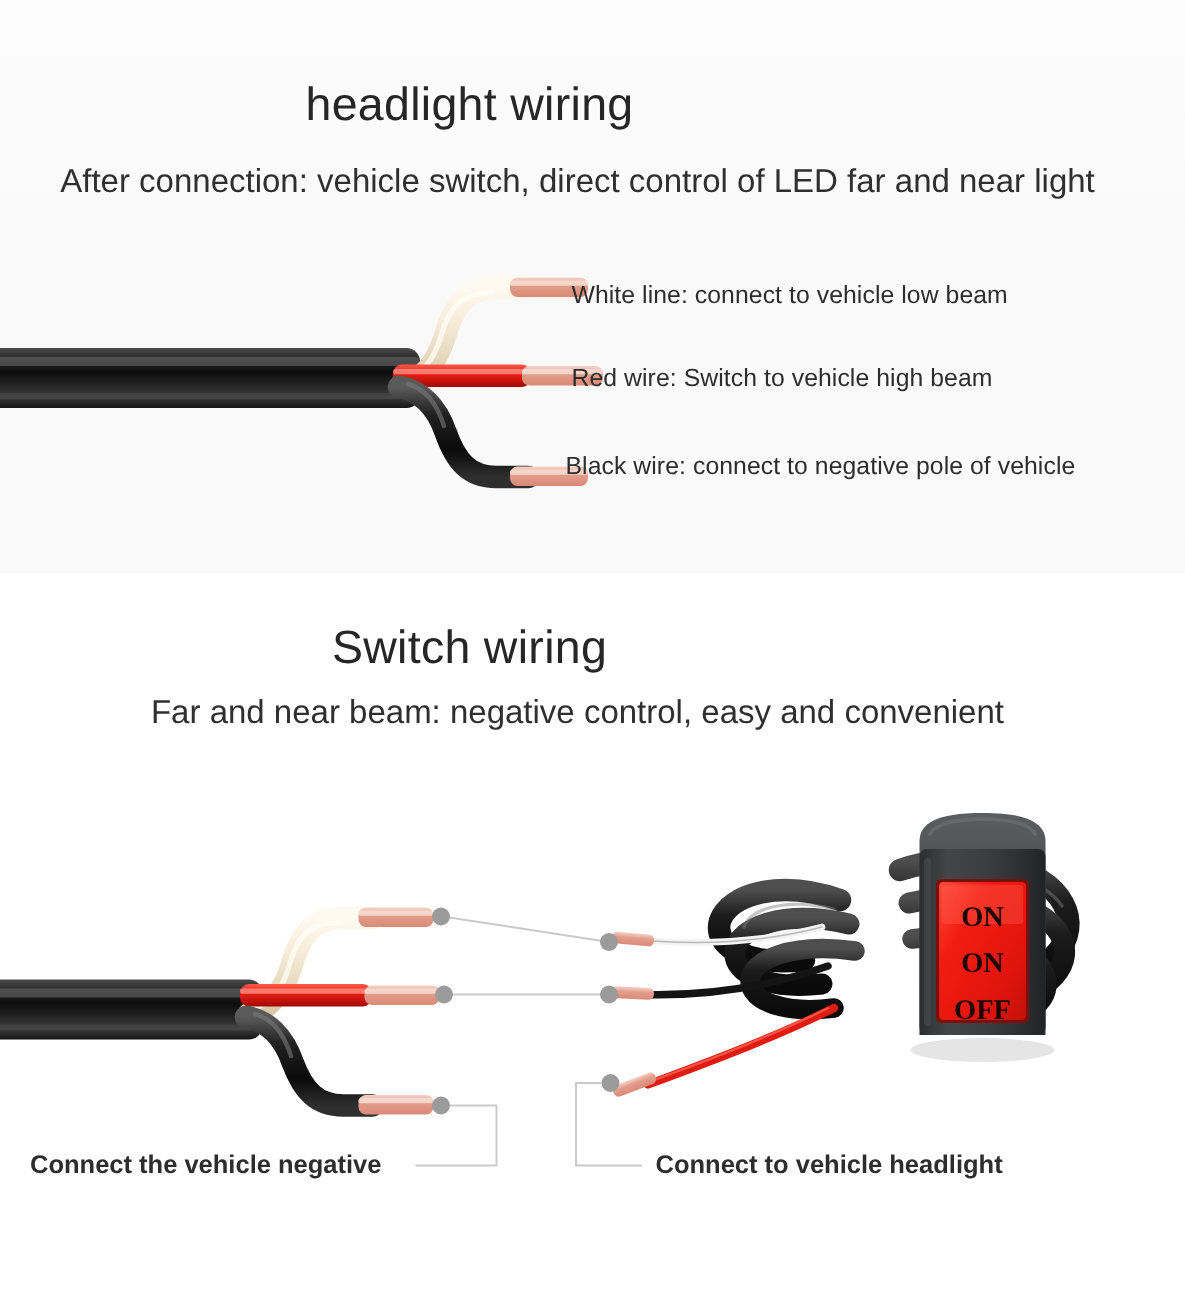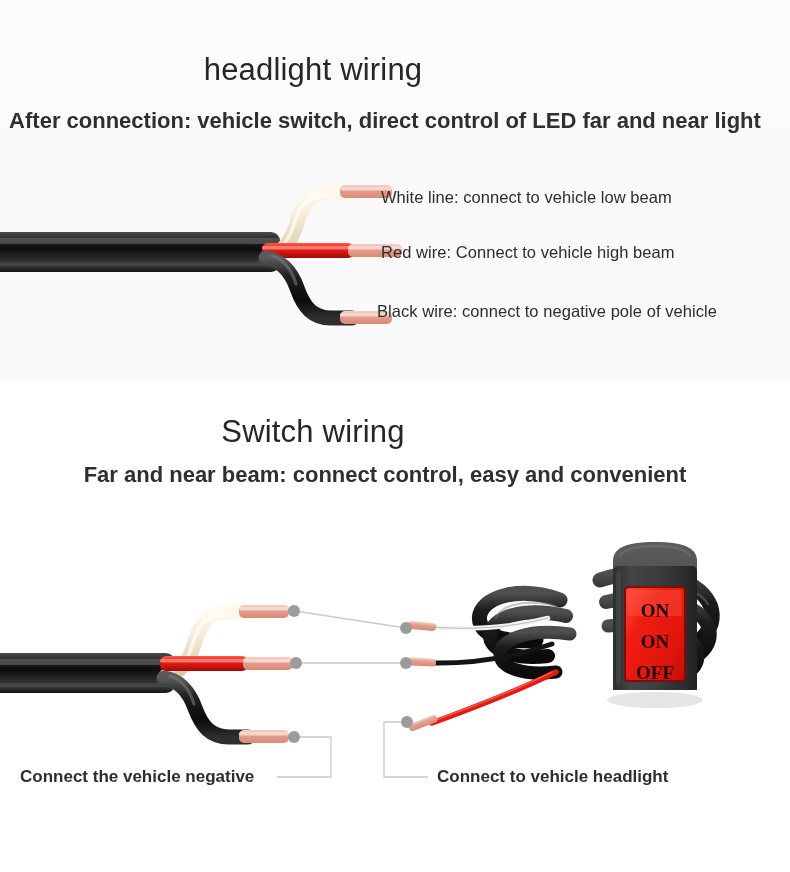--- a/index.html
+++ b/index.html
@@ -39,21 +39,21 @@
     font-weight: 400;
     letter-spacing: 0.2px;
     color: #262626;
     white-space: nowrap;
   }
   .head-sub {
     position: absolute;
     width: 770px;
     text-align: center;
     font-size: 22px;
-    font-weight: 700;
+    font-weight: 400;
     color: #2f2f2f;
     white-space: nowrap;
   }
   #title-1 { top: 52px; }
   #sub-1   { top: 108px; }
   #title-2 { top: 414px; }
   #sub-2   { top: 462px; }
 
   
   .art {
@@ -152,27 +152,27 @@
 
   <g>
     <path d="M 266 258 C 280 260 291 271 297 288 C 304 308 313 318 331 318 L 352 318" stroke="url(#blackWireGrad)" stroke-width="15" fill="none" stroke-linecap="round"></path>
     <path d="M 272 256 C 283 259 291 268 296 284" stroke="#787878" stroke-width="3" fill="none" stroke-linecap="round" opacity="0.6"></path>
     <rect x="340" y="311" width="52" height="13" rx="5" fill="url(#copperGrad)"></rect>
     <rect x="340" y="313" width="52" height="3.5" rx="1.8" fill="#f7ddd3" opacity="0.85"></rect>
   </g>
 </svg>
 
 <div class="wire-label" id="label-white">White line: connect to vehicle low beam</div>
-<div class="wire-label" id="label-red">Red wire: Connect to vehicle high beam</div>
+<div class="wire-label" id="label-red">Red wire: Switch to vehicle high beam</div>
 <div class="wire-label" id="label-black">Black wire: connect to negative pole of vehicle</div>
 
 <div class="section-bottom"></div>
 
 <div class="head-title" id="title-2">Switch wiring</div>
-<div class="head-sub" id="sub-2">Far and near beam: connect control, easy and convenient</div>
+<div class="head-sub" id="sub-2">Far and near beam: negative control, easy and convenient</div>
 
 <svg class="art" id="art-bottom" viewBox="0 0 790 872">
   <defs>
     <linearGradient id="jacketGrad2" x1="0" y1="0" x2="0" y2="1">
       <stop offset="0%" stop-color="#4a4a4a"></stop>
       <stop offset="18%" stop-color="#2a2a2a"></stop>
       <stop offset="40%" stop-color="#0d0d0d"></stop>
       <stop offset="62%" stop-color="#242424"></stop>
       <stop offset="82%" stop-color="#3d3d3d"></stop>
       <stop offset="100%" stop-color="#141414"></stop>

